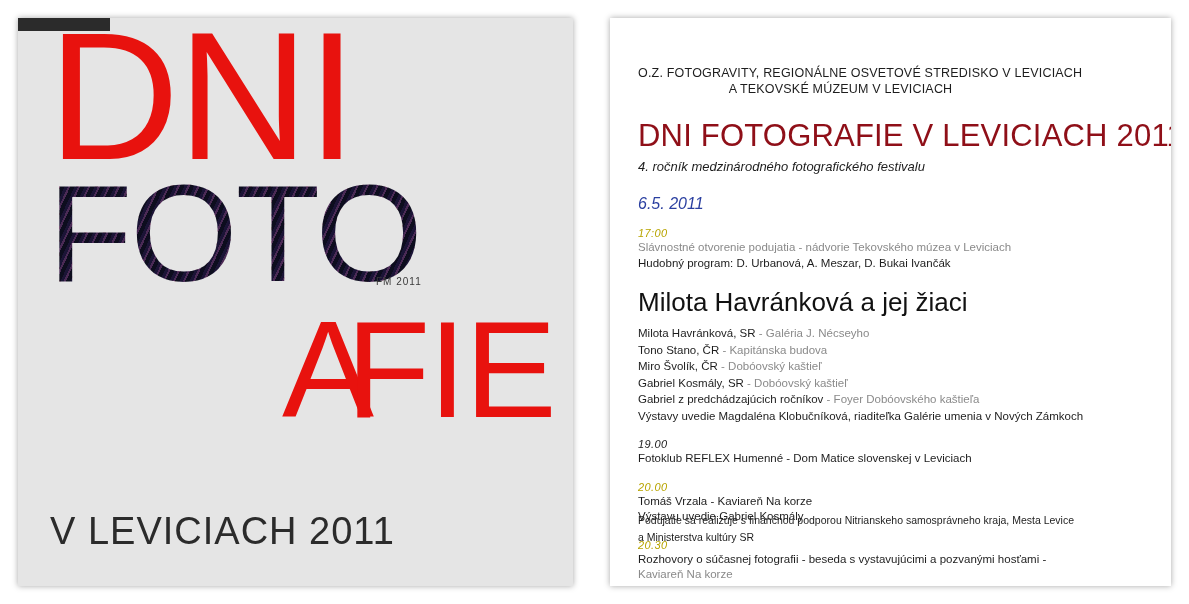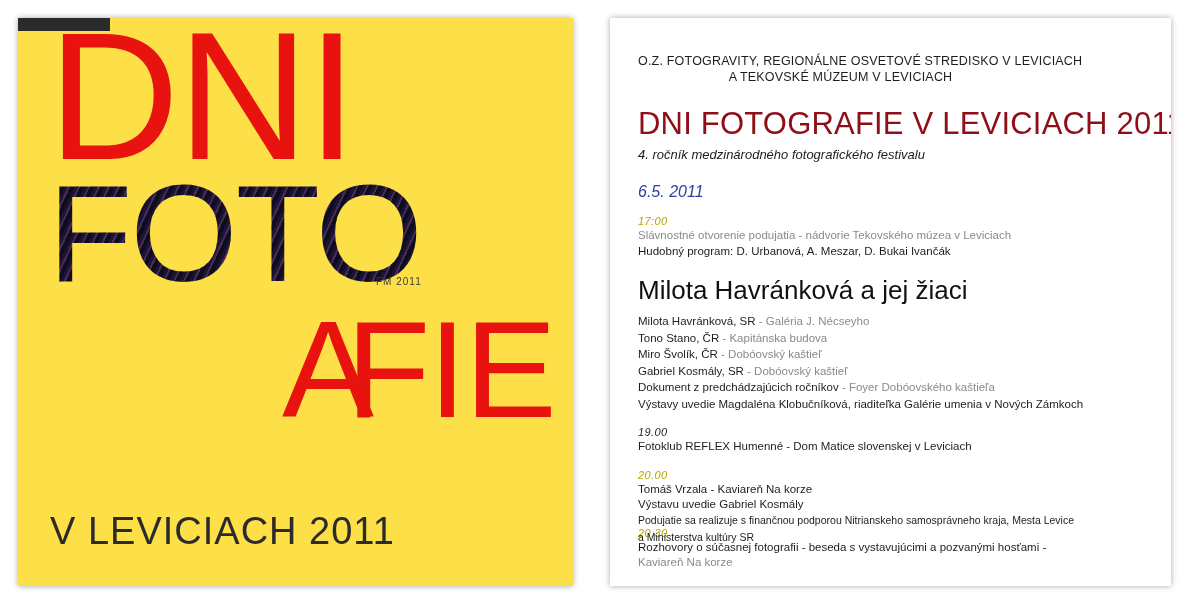--- a/index.html
+++ b/index.html
@@ -18,21 +18,21 @@
     overflow: hidden;
   }
 
   
   .poster {
     position: absolute;
     left: 18px;
     top: 18px;
     width: 555px;
     height: 568px;
-    background: #fde047;
+    background: #e5e5e5;
     box-shadow: 0 0 6px rgba(0,0,0,0.35);
     overflow: hidden;
   }
   .poster-inner {
     position: absolute;
     left: 0; top: 0;
     width: 555px; height: 568px;
   }
   .big-type {
     position: absolute;
@@ -129,21 +129,21 @@
     top: 18px;
     width: 561px;
     height: 568px;
     background: #ffffff;
     box-shadow: 0 0 6px rgba(0,0,0,0.35);
     overflow: hidden;
   }
   .prog-pad {
     position: absolute;
     left: 28px;
-    top: 0;
+    top: 12px;
     right: 18px;
   }
   .org-line {
     font-size: 12.5px;
     color: #1d1d1d;
     letter-spacing: 0.2px;
     text-align: left;
     margin-top: 36px;
   }
   .org-line2 {
@@ -258,21 +258,21 @@
         </div>
         <div class="slot-line">
           <span>Miro Švolík, ČR</span>
           <span class="muted">- Dobóovský kaštieľ</span>
         </div>
         <div class="slot-line">
           <span>Gabriel Kosmály, SR</span>
           <span class="muted">- Dobóovský kaštieľ</span>
         </div>
         <div class="slot-line">
-          <span>Dokument z predchádzajúcich ročníkov</span>
+          <span>Gabriel z predchádzajúcich ročníkov</span>
           <span class="muted">- Foyer Dobóovského kaštieľa</span>
         </div>
         <div class="slot-line">
           <span>Výstavy uvedie Magdaléna Klobučníková, riaditeľka Galérie umenia v Nových Zámkoch</span>
         </div>
       </div>
 
       <div class="slot">
         <div class="slot-time" style="color:#1d1d1d">19.00</div>
         <div class="slot-line">Fotoklub REFLEX Humenné - Dom Matice slovenskej v Leviciach</div>

